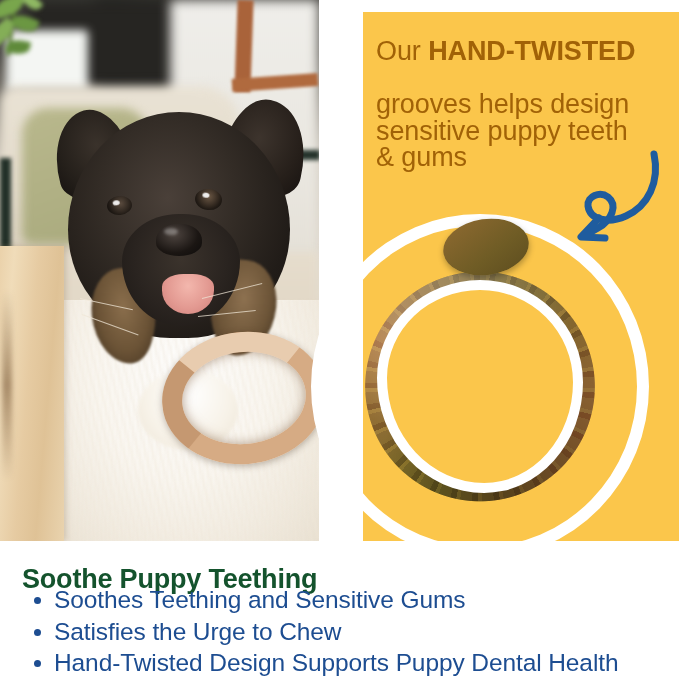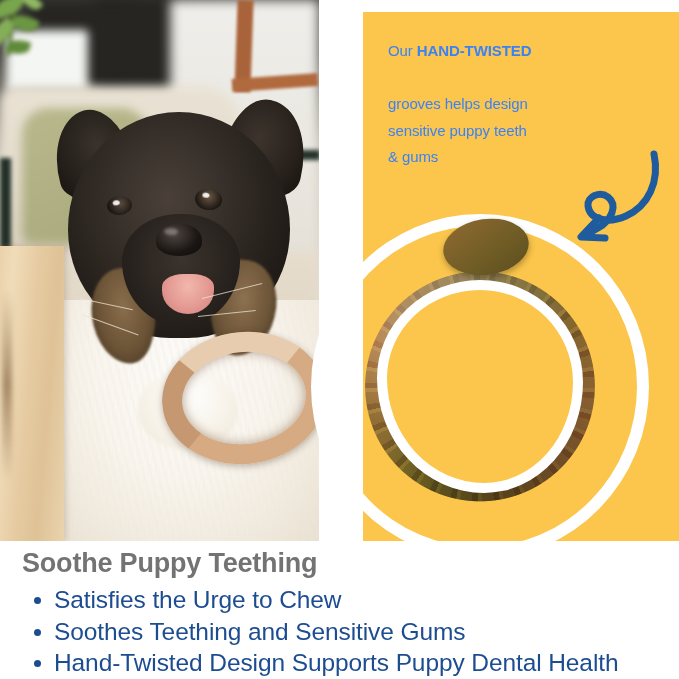--- a/index.html
+++ b/index.html
@@ -274,25 +274,25 @@
     position: absolute;
     left: 363px;
     top: 12px;
     width: 316px;
     height: 529px;
     background: #fbc64b;
   }
 
   .headline {
     position: absolute;
-    left: 388px;
+    left: 376px;
     top: 38px;
     width: 260px;
-    color: #3b82f6;
-    font-size: 15px;
+    color: #a16207;
+    font-size: 27px;
     line-height: 26.5px;
     letter-spacing: -0.1px;
   }
   .headline .hl-strong { font-weight: 700; }
 
   
   .curl-arrow {
     position: absolute;
     left: 568px;
     top: 148px;
@@ -378,22 +378,22 @@
     position: absolute;
     left: 0;
     top: 541px;
     width: 679px;
     height: 138px;
     background: #ffffff;
   }
   .bottom-title {
     position: absolute;
     left: 22px;
-    top: 7px;
-    color: #737373;
+    top: 23px;
+    color: #14532d;
     font-size: 27px;
     font-weight: 700;
     letter-spacing: -0.2px;
     white-space: nowrap;
   }
   .bullets {
     position: absolute;
     left: 32px;
     top: 43px;
     margin: 0;
@@ -502,25 +502,25 @@
     <div class="ring-shade"></div>
     <div class="ring-overlap"></div>
     <div class="ring-inner-white"></div>
   </div>
 
   <div class="bottom-block">
     <div class="bottom-title">Soothe Puppy Teething</div>
     <ul class="bullets">
       <li>
         <span class="dot"></span>
-        <span>Satisfies the Urge to Chew</span>
+        <span>Soothes Teething and Sensitive Gums</span>
       </li>
       <li>
         <span class="dot"></span>
-        <span>Soothes Teething and Sensitive Gums</span>
+        <span>Satisfies the Urge to Chew</span>
       </li>
       <li>
         <span class="dot"></span>
         <span>Hand-Twisted Design Supports Puppy Dental Health</span>
       </li>
     </ul>
   </div>
 
 </div>
 

